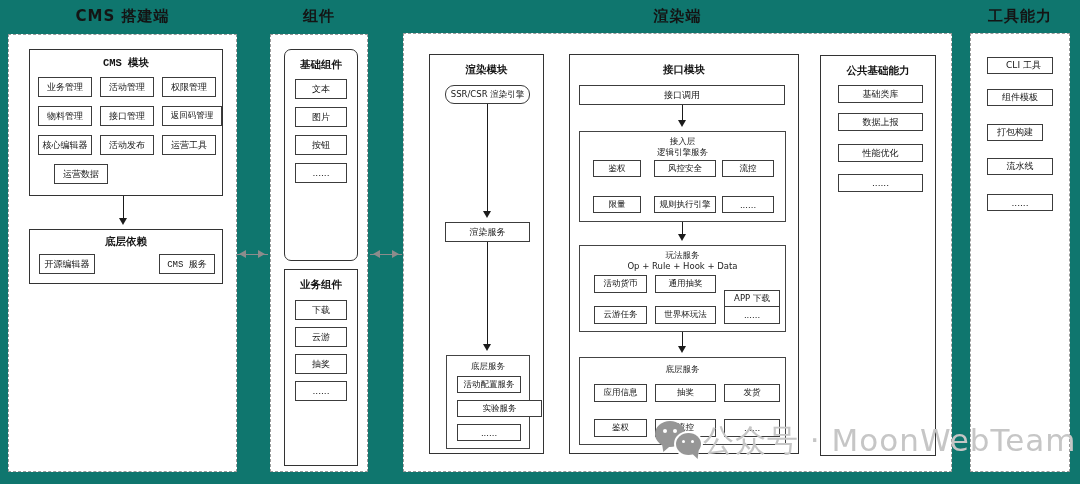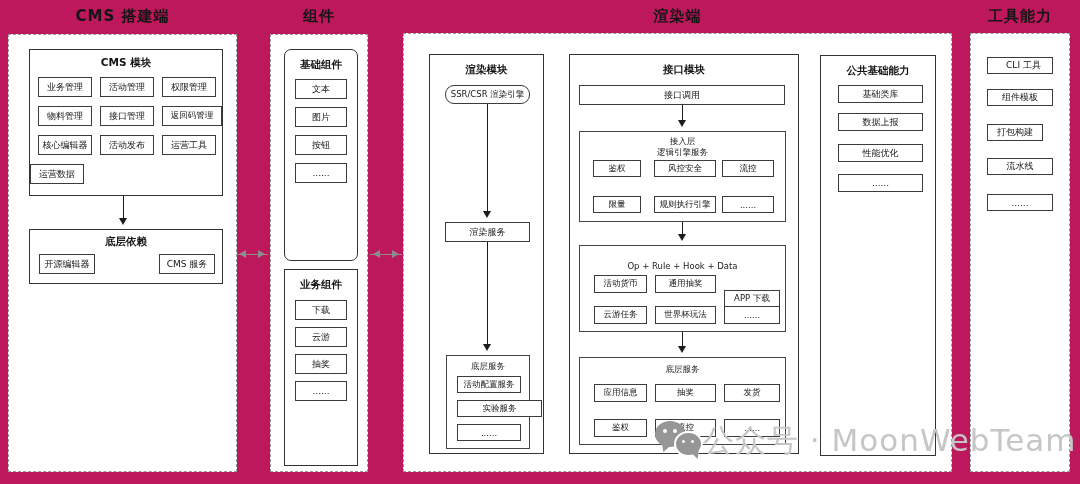--- a/index.html
+++ b/index.html
@@ -1,18 +1,18 @@
 <!DOCTYPE html>
 <html><head>
 <meta charset="utf-8">
 <style>
   * { margin:0; padding:0; box-sizing:border-box; }
   html,body { background:#fff; }
   #stage {
-    position:relative; width:1080px; height:484px; background:#be185d;
+    position:relative; width:1080px; height:484px; background:#0f766e;
     font-family:"DejaVu Sans","Liberation Sans",sans-serif; color:#141414;
     overflow:hidden;
   }
   .sec-title { position:absolute; top:7px; font-weight:bold; font-size:15px; text-align:center; letter-spacing:1px; }
   .dashed { position:absolute; border:1px dashed #9a9a9a; background:#fff; }
   .gbox  { position:absolute; border:1.5px solid #333; background:#fff; }
   .gbox2 { position:absolute; border:1px solid #444; background:#fff; }
   .gtitle { position:absolute; left:0; right:0; text-align:center; font-weight:bold; font-size:10.5px; white-space:nowrap; }
   .stitle { position:absolute; left:0; right:0; text-align:center; font-size:8.5px; white-space:nowrap; color:#1c1c1c; }
   .cell {
@@ -47,33 +47,33 @@
 </head>
 <body>
 
 <div id="stage">
 
   <div class="sec-title" style="left:8px;width:229px;">CMS 搭建端</div>
   <div class="sec-title" style="left:270px;width:98px;">组件</div>
   <div class="sec-title" style="left:403px;width:549px;">渲染端</div>
   <div class="sec-title" style="left:970px;width:100px;">工具能力</div>
 
-  <div class="dashed" style="left:8px;top:34px;width:229px;height:438px;">
+  <div class="dashed" style="left:8px;top:34px;width:229px;height:438px;font-family:Liberation Mono, monospace;">
     <div class="gbox" style="left:20px;top:14px;width:194px;height:147px;">
       <div class="gtitle" style="top:6px;">CMS 模块</div>
       <div class="cell" style="left:8px;top:27px;width:54px;height:20px;">业务管理</div>
       <div class="cell" style="left:70px;top:27px;width:54px;height:20px;">活动管理</div>
       <div class="cell" style="left:132px;top:27px;width:54px;height:20px;">权限管理</div>
       <div class="cell" style="left:8px;top:56px;width:54px;height:20px;">物料管理</div>
       <div class="cell" style="left:70px;top:56px;width:54px;height:20px;">接口管理</div>
       <div class="cell sm" style="left:132px;top:56px;width:60px;height:20px;">返回码管理</div>
       <div class="cell" style="left:8px;top:85px;width:54px;height:20px;">核心编辑器</div>
       <div class="cell" style="left:70px;top:85px;width:54px;height:20px;">活动发布</div>
       <div class="cell" style="left:132px;top:85px;width:54px;height:20px;">运营工具</div>
-      <div class="cell" style="left:0;top:114px;width:54px;height:20px;">运营数据</div>
+      <div class="cell" style="left:24px;top:114px;width:54px;height:20px;">运营数据</div>
     </div>
     <div class="va" style="left:114px;top:161px;height:26px;"></div>
     <div class="gbox" style="left:20px;top:194px;width:194px;height:55px;">
       <div class="gtitle" style="top:5px;">底层依赖</div>
       <div class="cell" style="left:9px;top:24px;width:56px;height:20px;">开源编辑器</div>
       <div class="cell" style="left:129px;top:24px;width:56px;height:20px;">CMS 服务</div>
     </div>
   </div>
 
   <div class="dashed" style="left:270px;top:34px;width:98px;height:438px;">
@@ -120,20 +120,21 @@
         <div class="cell sm" style="left:13px;top:28px;width:48px;height:17px;">鉴权</div>
         <div class="cell sm" style="left:74px;top:28px;width:62px;height:17px;">风控安全</div>
         <div class="cell sm" style="left:142px;top:28px;width:52px;height:17px;">流控</div>
         <div class="cell sm" style="left:13px;top:64px;width:48px;height:17px;">限量</div>
         <div class="cell sm" style="left:74px;top:64px;width:62px;height:17px;">规则执行引擎</div>
         <div class="cell sm" style="left:142px;top:64px;width:52px;height:17px;">......</div>
       </div>
       <div class="va" style="left:112px;top:167px;height:16px;"></div>
 
       <div class="gbox2" style="left:9px;top:190px;width:207px;height:87px;">
+        <div class="stitle" style="top:4px;">玩法服务</div>
         <div class="stitle" style="top:15px;">Op + Rule + Hook + Data</div>
         <div class="cell sm" style="left:14px;top:29px;width:53px;height:18px;">活动货币</div>
         <div class="cell sm" style="left:75px;top:29px;width:61px;height:18px;">通用抽奖</div>
         <div class="cell sm" style="left:144px;top:29px;width:56px;height:18px;margin-top:15px;">APP 下载</div>
         <div class="cell sm" style="left:14px;top:60px;width:53px;height:18px;">云游任务</div>
         <div class="cell sm" style="left:75px;top:60px;width:61px;height:18px;">世界杯玩法</div>
         <div class="cell sm" style="left:144px;top:60px;width:56px;height:18px;">......</div>
       </div>
       <div class="va" style="left:112px;top:277px;height:18px;"></div>
 

